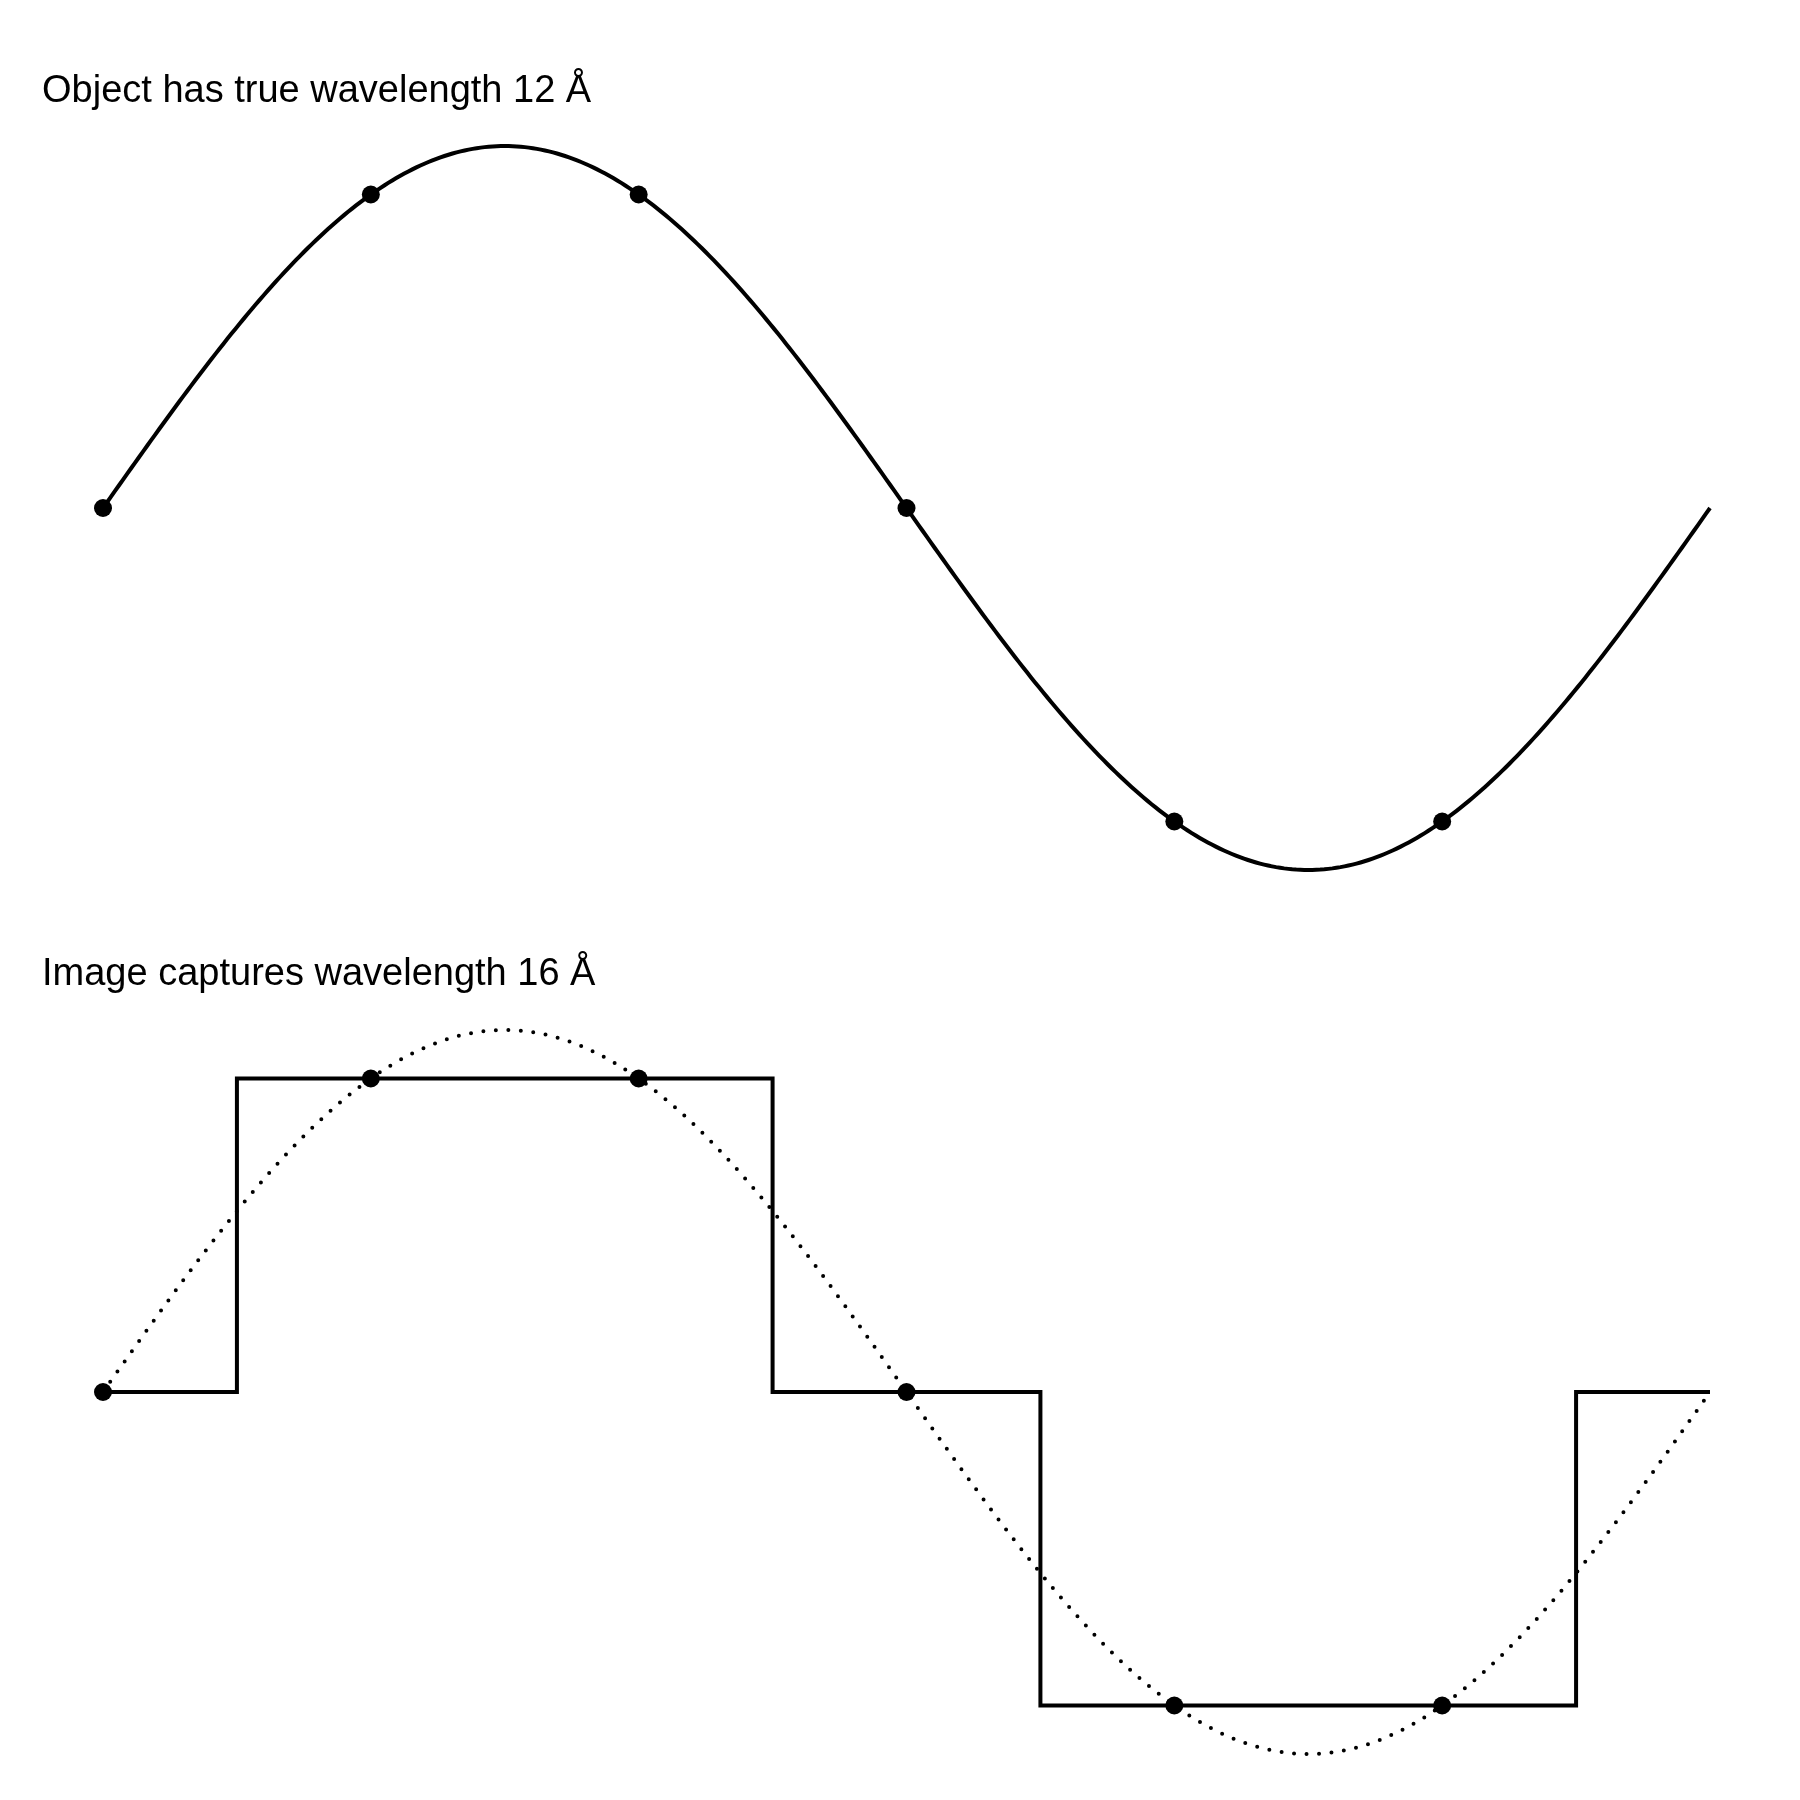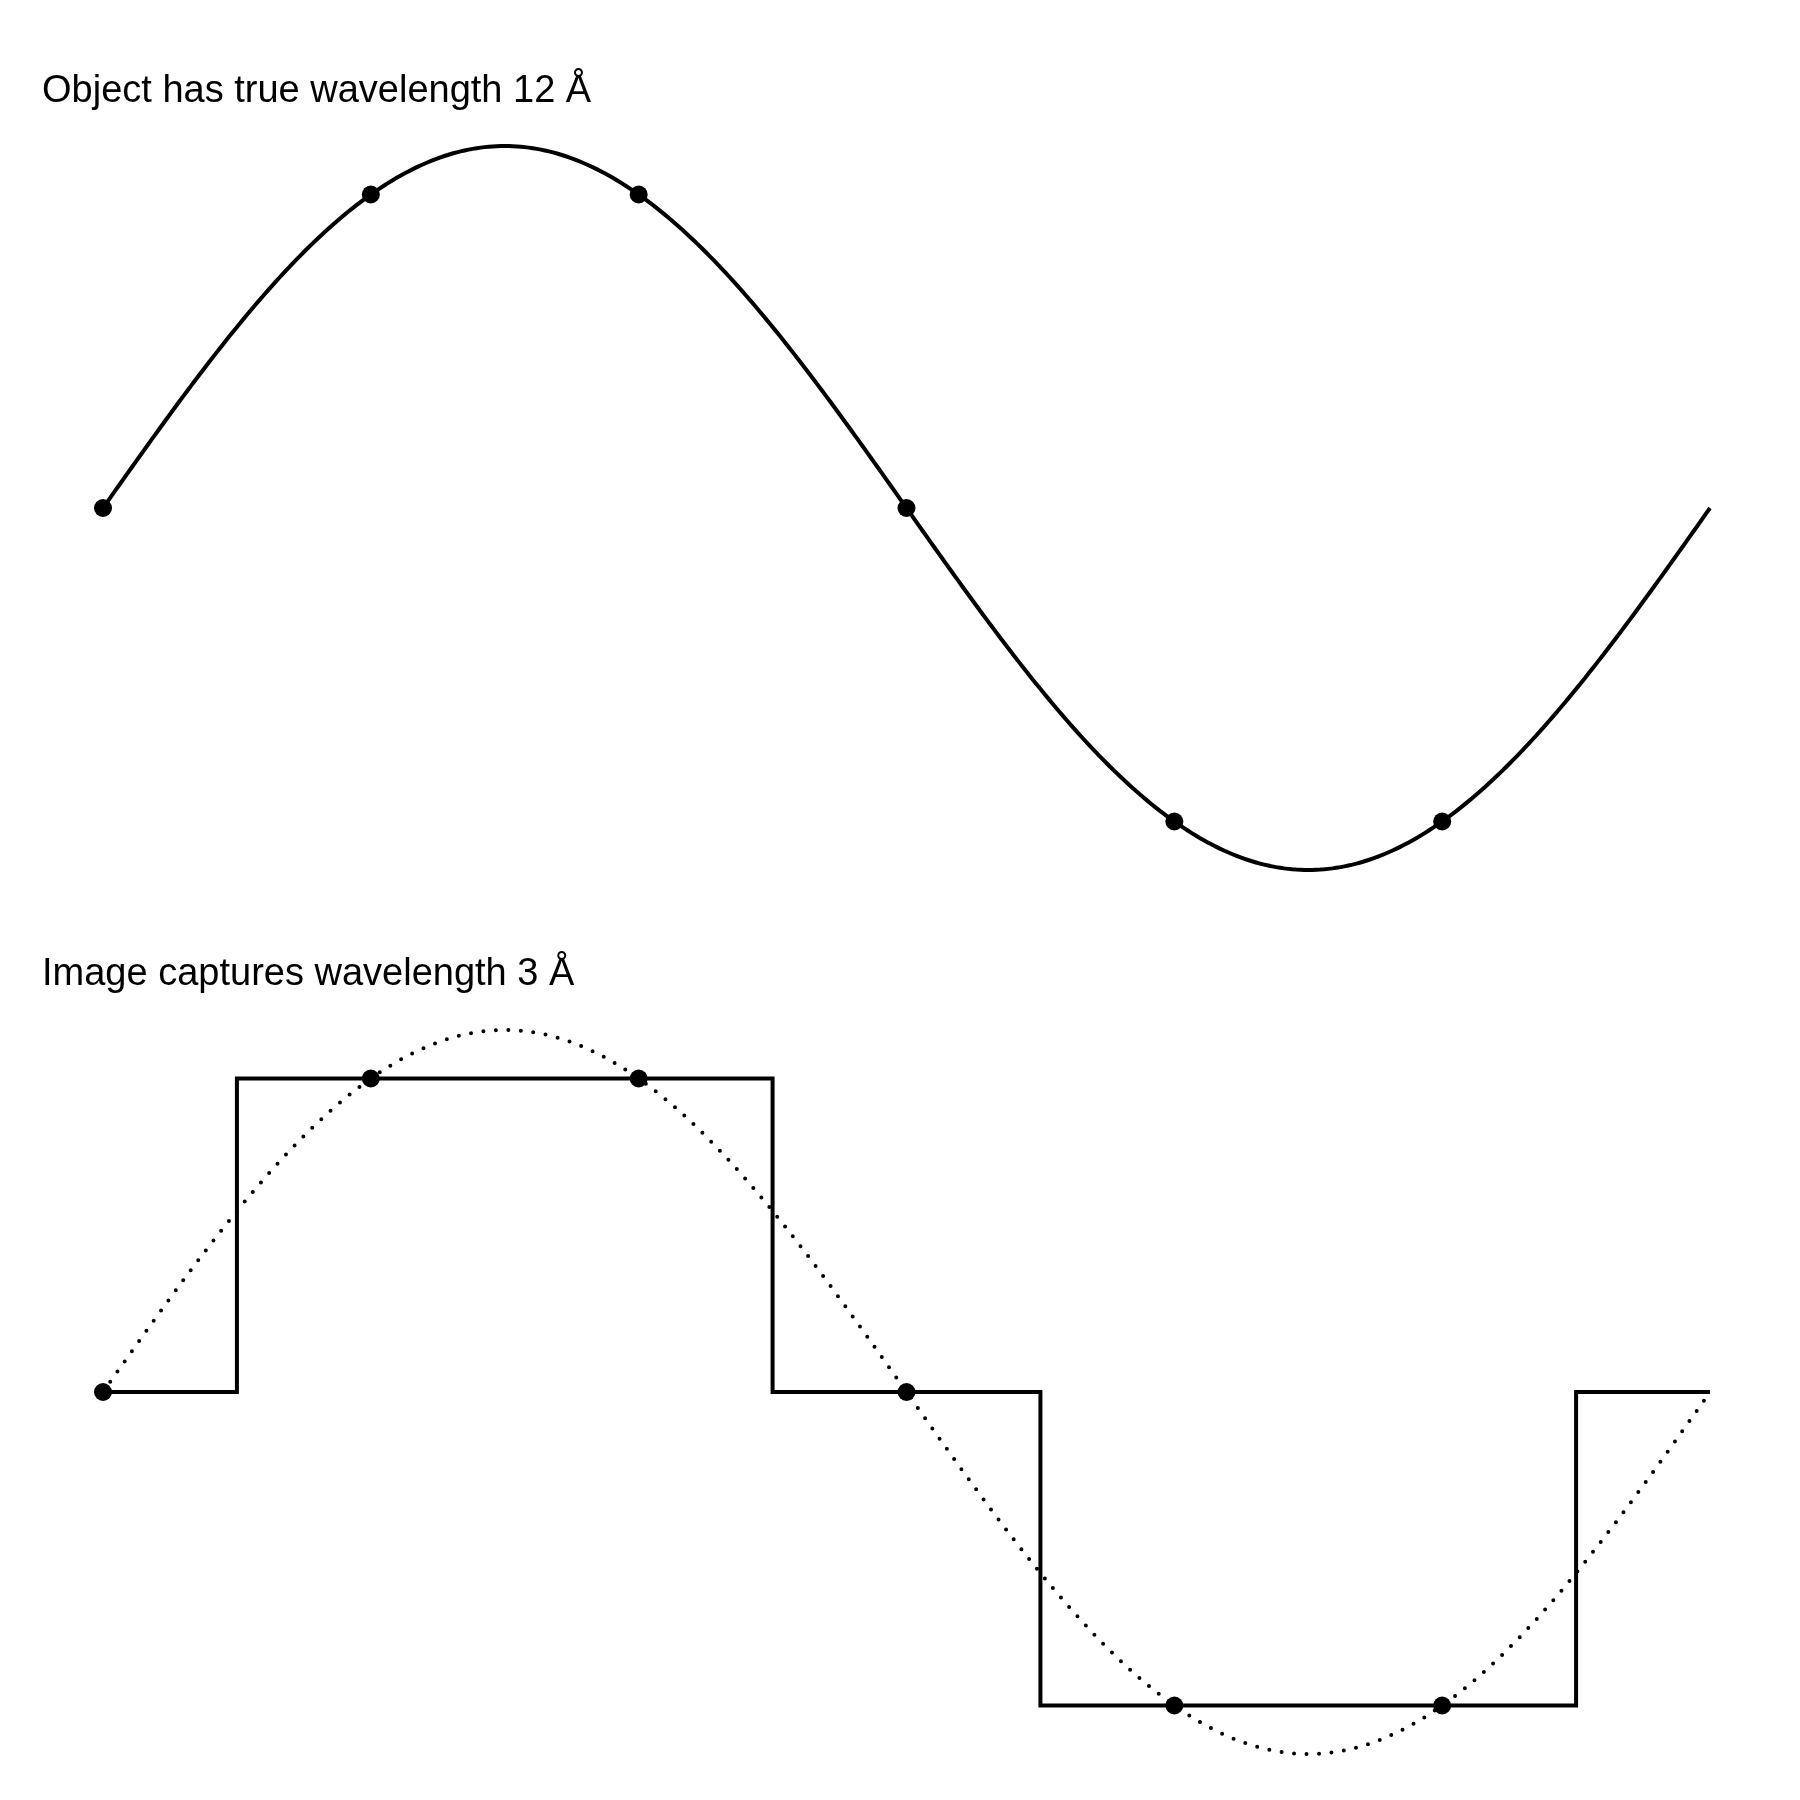--- a/index.html
+++ b/index.html
@@ -7,21 +7,21 @@
          font-family: "Liberation Sans", "DejaVu Sans", sans-serif; color: #000; }
   .panel-title { position: absolute; left: 42px; font-size: 38px; line-height: 1; white-space: nowrap; }
   #title-top { top: 70px; }
   #title-bottom { top: 953px; }
   svg#canvas { position: absolute; left: 0; top: 0; }
 </style>
 </head>
 <body>
 
 <div class="panel-title" id="title-top">Object has true wavelength 12 Å</div>
-<div class="panel-title" id="title-bottom">Image captures wavelength 3 Å</div>
+<div class="panel-title" id="title-bottom">Image captures wavelength 16 Å</div>
 
 <svg id="canvas" width="1800" height="1800" viewBox="0 0 1800 1800">
   <g id="top-panel">
     <path id="top-sine" fill="none" stroke="#000" stroke-width="4" d="M103.00 508.00 L107.02 502.31 L111.03 496.63 L115.05 490.95 L119.07 485.27 L123.09 479.60 L127.11 473.93 L131.12 468.28 L135.14 462.63 L139.16 456.99 L143.18 451.37 L147.19 445.76 L151.21 440.17 L155.23 434.59 L159.25 429.03 L163.26 423.49 L167.28 417.97 L171.30 412.48 L175.31 407.01 L179.33 401.56 L183.35 396.14 L187.37 390.74 L191.38 385.38 L195.40 380.04 L199.42 374.74 L203.44 369.47 L207.45 364.23 L211.47 359.03 L215.49 353.87 L219.51 348.74 L223.52 343.66 L227.54 338.61 L231.56 333.61 L235.58 328.64 L239.59 323.73 L243.61 318.86 L247.63 314.03 L251.65 309.25 L255.66 304.53 L259.68 299.85 L263.70 295.22 L267.72 290.65 L271.74 286.13 L275.75 281.66 L279.77 277.25 L283.79 272.90 L287.80 268.61 L291.82 264.37 L295.84 260.19 L299.86 256.08 L303.88 252.03 L307.89 248.04 L311.91 244.11 L315.93 240.25 L319.95 236.46 L323.96 232.73 L327.98 229.07 L332.00 225.48 L336.01 221.96 L340.03 218.51 L344.05 215.14 L348.07 211.83 L352.09 208.60 L356.10 205.44 L360.12 202.35 L364.14 199.34 L368.16 196.41 L372.17 193.56 L376.19 190.78 L380.21 188.08 L384.23 185.46 L388.24 182.91 L392.26 180.45 L396.28 178.07 L400.30 175.77 L404.31 173.56 L408.33 171.42 L412.35 169.37 L416.36 167.40 L420.38 165.52 L424.40 163.72 L428.42 162.00 L432.44 160.37 L436.45 158.83 L440.47 157.37 L444.49 156.00 L448.50 154.72 L452.52 153.52 L456.54 152.41 L460.56 151.39 L464.57 150.46 L468.59 149.61 L472.61 148.85 L476.63 148.19 L480.64 147.61 L484.66 147.12 L488.68 146.71 L492.70 146.40 L496.71 146.18 L500.73 146.04 L504.75 146.00 L508.77 146.04 L512.79 146.18 L516.80 146.40 L520.82 146.71 L524.84 147.12 L528.86 147.61 L532.87 148.19 L536.89 148.85 L540.91 149.61 L544.92 150.46 L548.94 151.39 L552.96 152.41 L556.98 153.52 L560.99 154.72 L565.01 156.00 L569.03 157.37 L573.05 158.83 L577.07 160.37 L581.08 162.00 L585.10 163.72 L589.12 165.52 L593.13 167.40 L597.15 169.37 L601.17 171.42 L605.19 173.56 L609.20 175.77 L613.22 178.07 L617.24 180.45 L621.26 182.91 L625.27 185.46 L629.29 188.08 L633.31 190.78 L637.33 193.56 L641.34 196.41 L645.36 199.34 L649.38 202.35 L653.40 205.44 L657.41 208.60 L661.43 211.83 L665.45 215.14 L669.47 218.51 L673.49 221.96 L677.50 225.48 L681.52 229.07 L685.54 232.73 L689.55 236.46 L693.57 240.25 L697.59 244.11 L701.61 248.04 L705.63 252.03 L709.64 256.08 L713.66 260.19 L717.68 264.37 L721.70 268.61 L725.71 272.90 L729.73 277.25 L733.75 281.66 L737.76 286.13 L741.78 290.65 L745.80 295.22 L749.82 299.85 L753.84 304.53 L757.85 309.25 L761.87 314.03 L765.89 318.86 L769.91 323.73 L773.92 328.64 L777.94 333.61 L781.96 338.61 L785.98 343.66 L789.99 348.74 L794.01 353.87 L798.03 359.03 L802.04 364.23 L806.06 369.47 L810.08 374.74 L814.10 380.04 L818.12 385.38 L822.13 390.74 L826.15 396.14 L830.17 401.56 L834.19 407.01 L838.20 412.48 L842.22 417.97 L846.24 423.49 L850.25 429.03 L854.27 434.59 L858.29 440.17 L862.31 445.76 L866.33 451.37 L870.34 456.99 L874.36 462.63 L878.38 468.28 L882.40 473.93 L886.41 479.60 L890.43 485.27 L894.45 490.95 L898.47 496.63 L902.48 502.31 L906.50 508.00 L910.52 513.69 L914.53 519.37 L918.55 525.05 L922.57 530.73 L926.59 536.40 L930.61 542.07 L934.62 547.72 L938.64 553.37 L942.66 559.01 L946.68 564.63 L950.69 570.24 L954.71 575.83 L958.73 581.41 L962.75 586.97 L966.76 592.51 L970.78 598.03 L974.80 603.52 L978.82 608.99 L982.83 614.44 L986.85 619.86 L990.87 625.26 L994.89 630.62 L998.90 635.96 L1002.92 641.26 L1006.94 646.53 L1010.96 651.77 L1014.97 656.97 L1018.99 662.13 L1023.01 667.26 L1027.03 672.34 L1031.04 677.39 L1035.06 682.39 L1039.08 687.36 L1043.09 692.27 L1047.11 697.14 L1051.13 701.97 L1055.15 706.75 L1059.16 711.47 L1063.18 716.15 L1067.20 720.78 L1071.22 725.35 L1075.24 729.87 L1079.25 734.34 L1083.27 738.75 L1087.29 743.10 L1091.30 747.39 L1095.32 751.63 L1099.34 755.81 L1103.36 759.92 L1107.38 763.97 L1111.39 767.96 L1115.41 771.89 L1119.43 775.75 L1123.45 779.54 L1127.46 783.27 L1131.48 786.93 L1135.50 790.52 L1139.52 794.04 L1143.53 797.49 L1147.55 800.86 L1151.57 804.17 L1155.59 807.40 L1159.60 810.56 L1163.62 813.65 L1167.64 816.66 L1171.65 819.59 L1175.67 822.44 L1179.69 825.22 L1183.71 827.92 L1187.72 830.54 L1191.74 833.09 L1195.76 835.55 L1199.78 837.93 L1203.80 840.23 L1207.81 842.44 L1211.83 844.58 L1215.85 846.63 L1219.87 848.60 L1223.88 850.48 L1227.90 852.28 L1231.92 854.00 L1235.94 855.63 L1239.95 857.17 L1243.97 858.63 L1247.99 860.00 L1252.00 861.28 L1256.02 862.48 L1260.04 863.59 L1264.06 864.61 L1268.08 865.54 L1272.09 866.39 L1276.11 867.15 L1280.13 867.81 L1284.14 868.39 L1288.16 868.88 L1292.18 869.29 L1296.20 869.60 L1300.21 869.82 L1304.23 869.96 L1308.25 870.00 L1312.27 869.96 L1316.29 869.82 L1320.30 869.60 L1324.32 869.29 L1328.34 868.88 L1332.36 868.39 L1336.37 867.81 L1340.39 867.15 L1344.41 866.39 L1348.42 865.54 L1352.44 864.61 L1356.46 863.59 L1360.48 862.48 L1364.50 861.28 L1368.51 860.00 L1372.53 858.63 L1376.55 857.17 L1380.56 855.63 L1384.58 854.00 L1388.60 852.28 L1392.62 850.48 L1396.63 848.60 L1400.65 846.63 L1404.67 844.58 L1408.69 842.44 L1412.70 840.23 L1416.72 837.93 L1420.74 835.55 L1424.76 833.09 L1428.78 830.54 L1432.79 827.92 L1436.81 825.22 L1440.83 822.44 L1444.85 819.59 L1448.86 816.66 L1452.88 813.65 L1456.90 810.56 L1460.92 807.40 L1464.93 804.17 L1468.95 800.86 L1472.97 797.49 L1476.98 794.04 L1481.00 790.52 L1485.02 786.93 L1489.04 783.27 L1493.06 779.54 L1497.07 775.75 L1501.09 771.89 L1505.11 767.96 L1509.13 763.97 L1513.14 759.92 L1517.16 755.81 L1521.18 751.63 L1525.19 747.39 L1529.21 743.10 L1533.23 738.75 L1537.25 734.34 L1541.27 729.87 L1545.28 725.35 L1549.30 720.78 L1553.32 716.15 L1557.33 711.47 L1561.35 706.75 L1565.37 701.97 L1569.39 697.14 L1573.40 692.27 L1577.42 687.36 L1581.44 682.39 L1585.46 677.39 L1589.47 672.34 L1593.49 667.26 L1597.51 662.13 L1601.53 656.97 L1605.55 651.77 L1609.56 646.53 L1613.58 641.26 L1617.60 635.96 L1621.62 630.62 L1625.63 625.26 L1629.65 619.86 L1633.67 614.44 L1637.69 608.99 L1641.70 603.52 L1645.72 598.03 L1649.74 592.51 L1653.75 586.97 L1657.77 581.41 L1661.79 575.83 L1665.81 570.24 L1669.83 564.63 L1673.84 559.01 L1677.86 553.37 L1681.88 547.72 L1685.89 542.07 L1689.91 536.40 L1693.93 530.73 L1697.95 525.05 L1701.96 519.37 L1705.98 513.69 L1710.00 508.00 "></path>
     <g id="top-points">
         <circle cx="103" cy="508" r="9" fill="#000000"></circle>
         <circle cx="370.8333333333333" cy="194.50799999999998" r="9" fill="#000000"></circle>
         <circle cx="638.6666666666666" cy="194.50799999999998" r="9" fill="#000000"></circle>
         <circle cx="906.5" cy="508" r="9" fill="#000000"></circle>
         <circle cx="1174.3333333333333" cy="821.492" r="9" fill="#000000"></circle>

